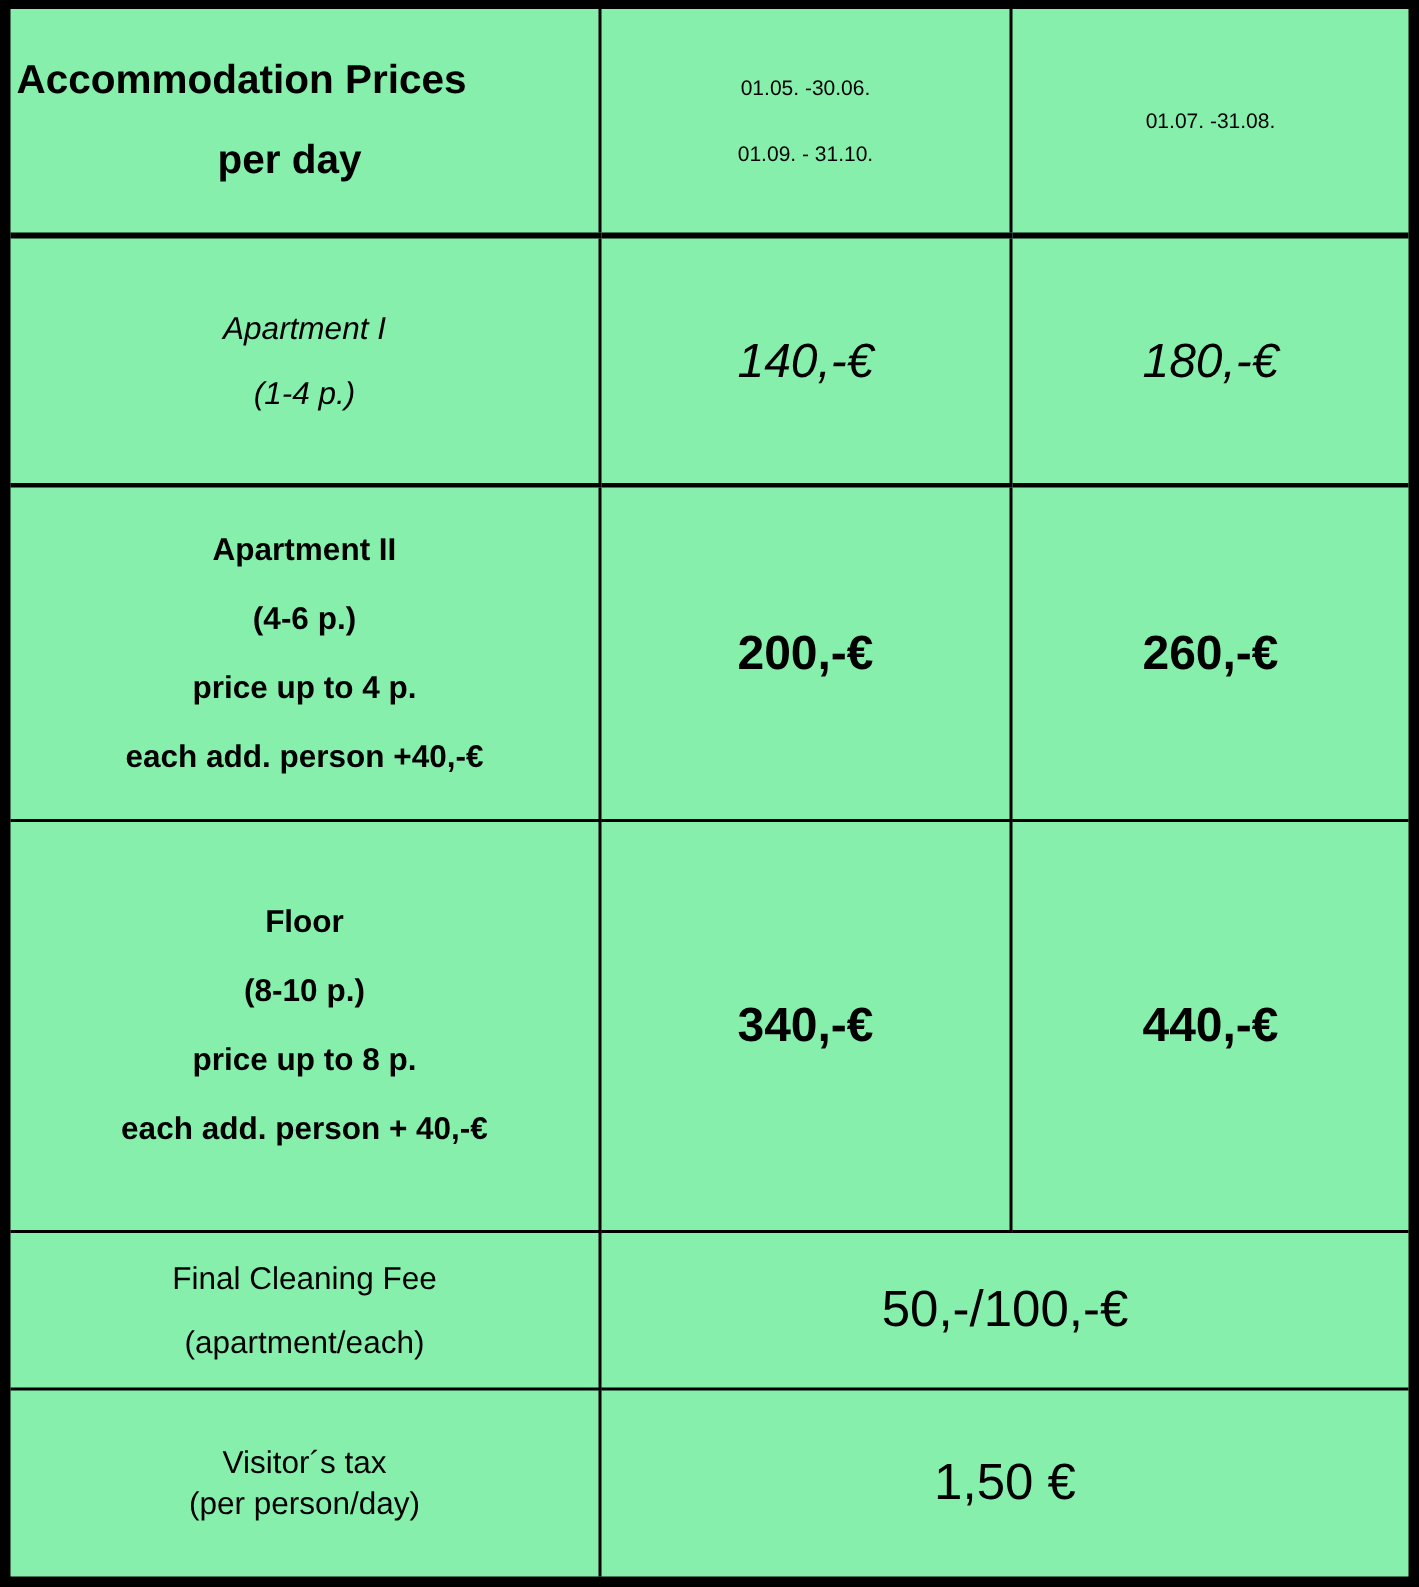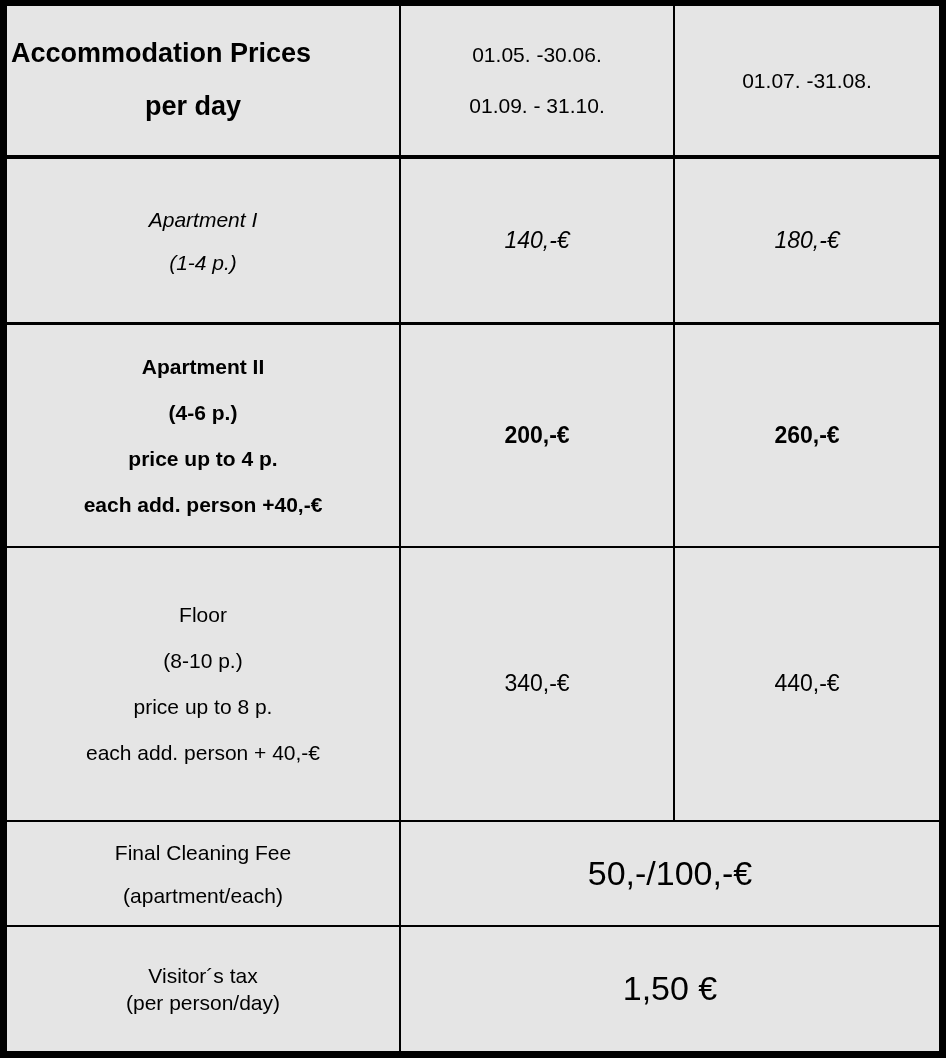--- a/index.html
+++ b/index.html
@@ -17,21 +17,21 @@
 
   .price-table-frame {
     position: relative;
     width: 946px;
     height: 1058px;
     box-sizing: border-box;
     border-left: 7px solid #000;
     border-right: 7px solid #000;
     border-top: 6px solid #000;
     border-bottom: 7px solid #000;
-    background: #e5e5e5;
+    background: #86efac;
   }
 
   table.price-table {
     width: 100%;
     height: 100%;
     border-collapse: collapse;
     table-layout: fixed;
   }
 
   table.price-table td {
@@ -68,51 +68,51 @@
     text-align: left;
     margin-bottom: 26px;
   }
   .hdr-title .line-2 {
     display: block;
     text-align: center;
     padding-right: 20px;
   }
 
   .hdr-date {
-    font-size: 21px;
+    font-size: 14px;
     line-height: 1.0;
   }
   .hdr-date .dline {
     display: block;
   }
   .hdr-date .dline + .dline {
     margin-top: 30px;
   }
 
   
   .row-r1 { height: 146px; font-style: italic; }
   .row-r2 { height: 195px; font-weight: bold; }
-  .row-r3 { height: 240px; }
+  .row-r3 { height: 240px; font-weight: bold; }
   .row-r4 { height: 192px; }
   .row-r5 { height: 92px; }
   .row-r6 { height: 109px; }
 
   .label-cell {
     font-size: 21px;
     line-height: 1.0;
   }
   .label-cell .lline {
     display: block;
   }
   .label-cell .lline + .lline {
     margin-top: 25px;
   }
 
   .price-cell {
-    font-size: 23px;
+    font-size: 32px;
     line-height: 1.1;
     white-space: nowrap;
   }
 
   .price-merged {
     font-size: 34px;
     line-height: 1.1;
     white-space: nowrap;
     margin-top: 36px;
   }

